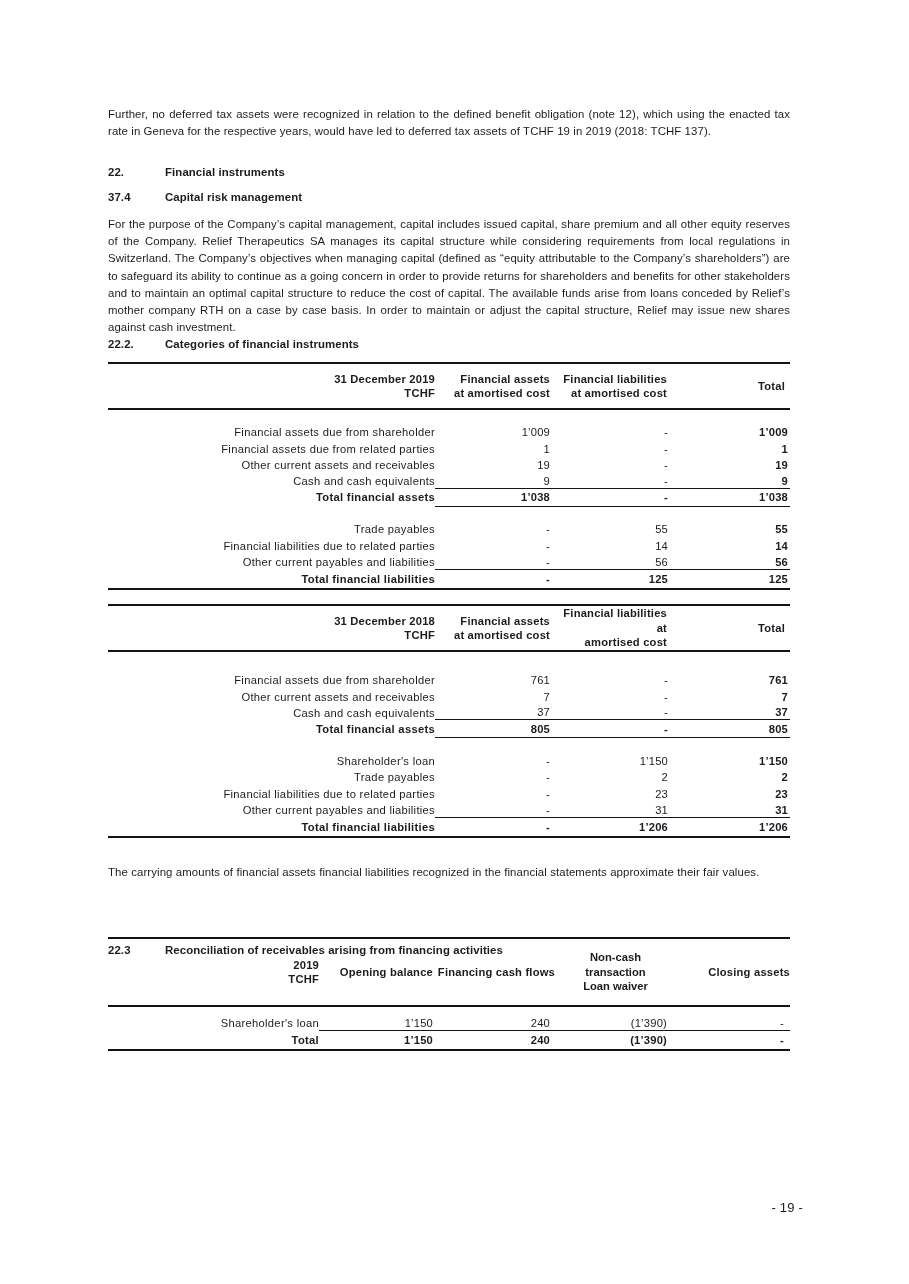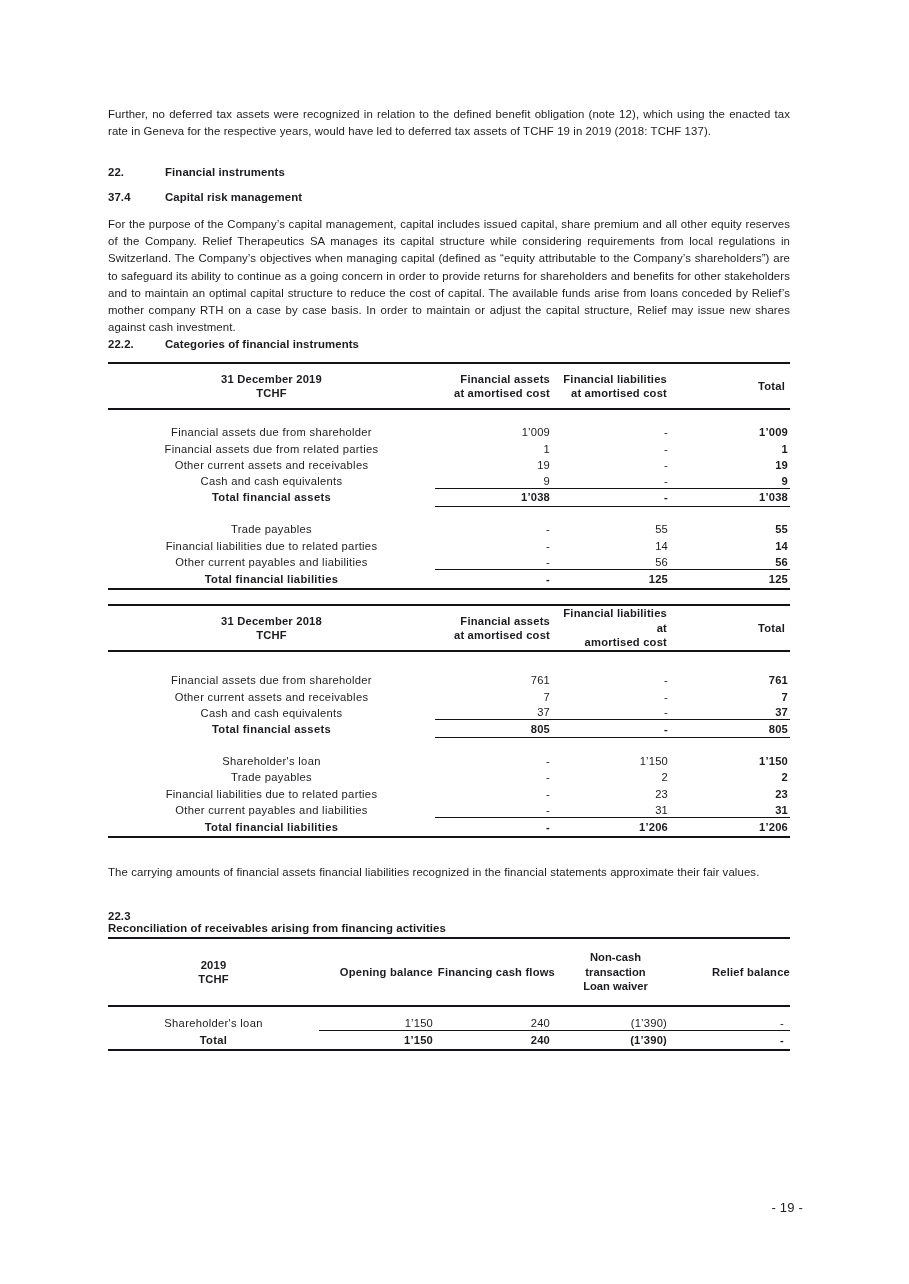--- a/index.html
+++ b/index.html
@@ -25,21 +25,21 @@
 
   table.fin {
     border-collapse: collapse;
     table-layout: fixed;
     width: 682px;
     font-size: 11.2px;
   }
   table.fin th, table.fin td { padding: 0; }
   table.fin th { font-weight: bold; }
   .pre { white-space: pre-line; }
-  .lbl { text-align: center; letter-spacing: 0.3px; margin-left: 20px; }
+  .lbl { text-align: right; letter-spacing: 0.3px; margin-left: 20px; }
   .num { text-align: right; letter-spacing: 0.2px; }
 
   tr.thead th {
     border-top: 2px solid #141418;
     border-bottom: 2px solid #141418;
     height: 46px;
     vertical-align: middle;
     line-height: 14.5px;
   }
   tr.thead.tall th { height: 68px; line-height: 14.5px; }
@@ -73,21 +73,21 @@
 
   
   #intro     { top: 106px; }
   #h22       { top: 166px; }
   #h221      { top: 191px; }
   #p221      { top: 216px; }
   #h222      { top: 338px; align-items: center; }
   #tbl2019   { top: 362px; }
   #tbl2018   { top: 604px; }
   #fairnote  { top: 864px; }
-  #h223      { top: 910px; flex-direction: column; }
+  #h223      { top: 944px; }
   #tblrecon  { top: 937px; }
 </style>
 </head>
 <body>
 
 <div class="abs" id="intro">
   <p class="body-text">Further, no deferred tax assets were recognized in relation to the defined benefit obligation (note 12), which using the enacted tax rate in Geneva for the respective years, would have led to deferred tax assets of TCHF 19 in 2019 (2018: TCHF 137).</p>
 </div>
 
 <div class="abs heading" id="h22">
@@ -293,21 +293,21 @@
       </colgroup>
   <tbody>
         <tr class="thead tall">
     <th class="lbl pre">2019
 TCHF</th>
     <th class="num">Opening balance</th>
     <th class="num">Financing cash flows</th>
     <th class="ctr pre">Non-cash
 transaction
 Loan waiver</th>
-    <th class="num">Relief balance</th>
+    <th class="num">Closing assets</th>
   </tr>
   <tr class="gap g8">
           <td colspan="5"></td>
         </tr>
   <tr class="r">
     <td class="lbl">Shareholder's loan</td>
     <td class="num">1’150</td>
     <td class="num pr5">240</td>
     <td class="num pr9">(1’390)</td>
     <td class="num pr6">-</td>

